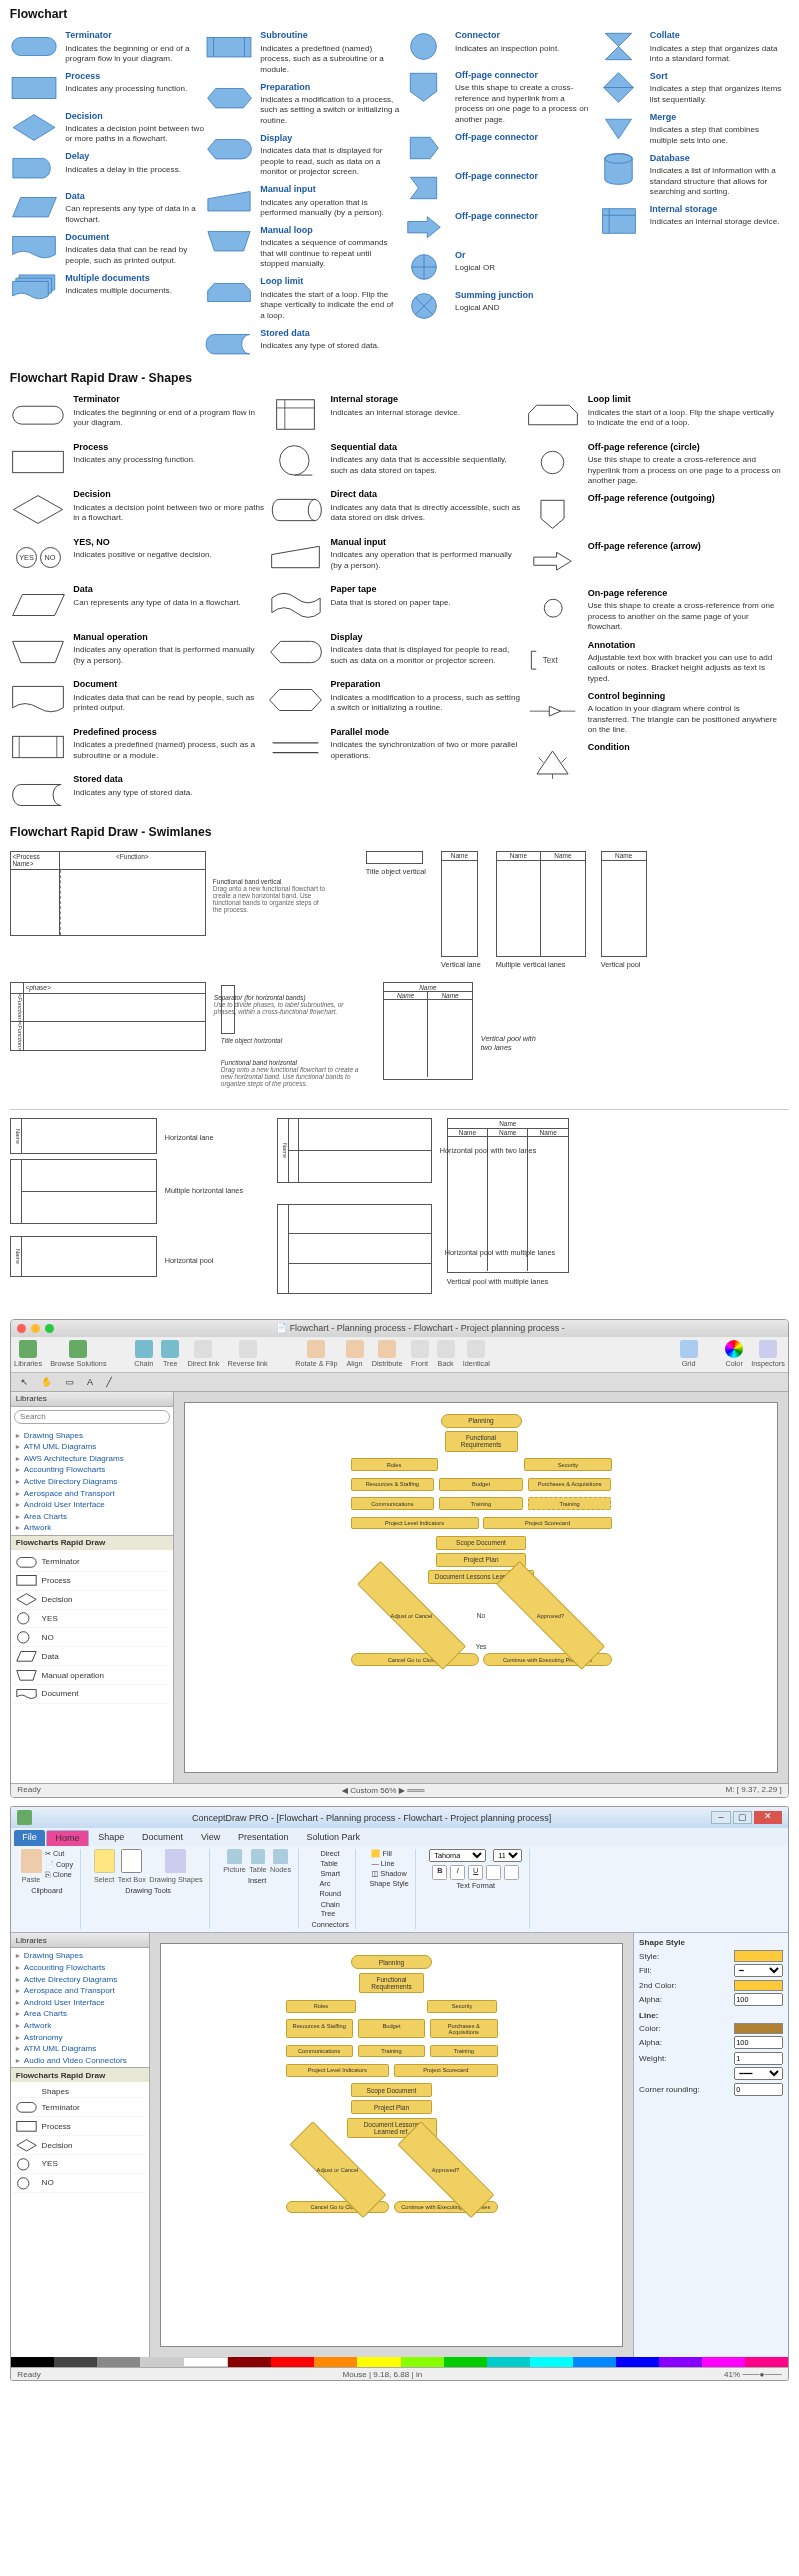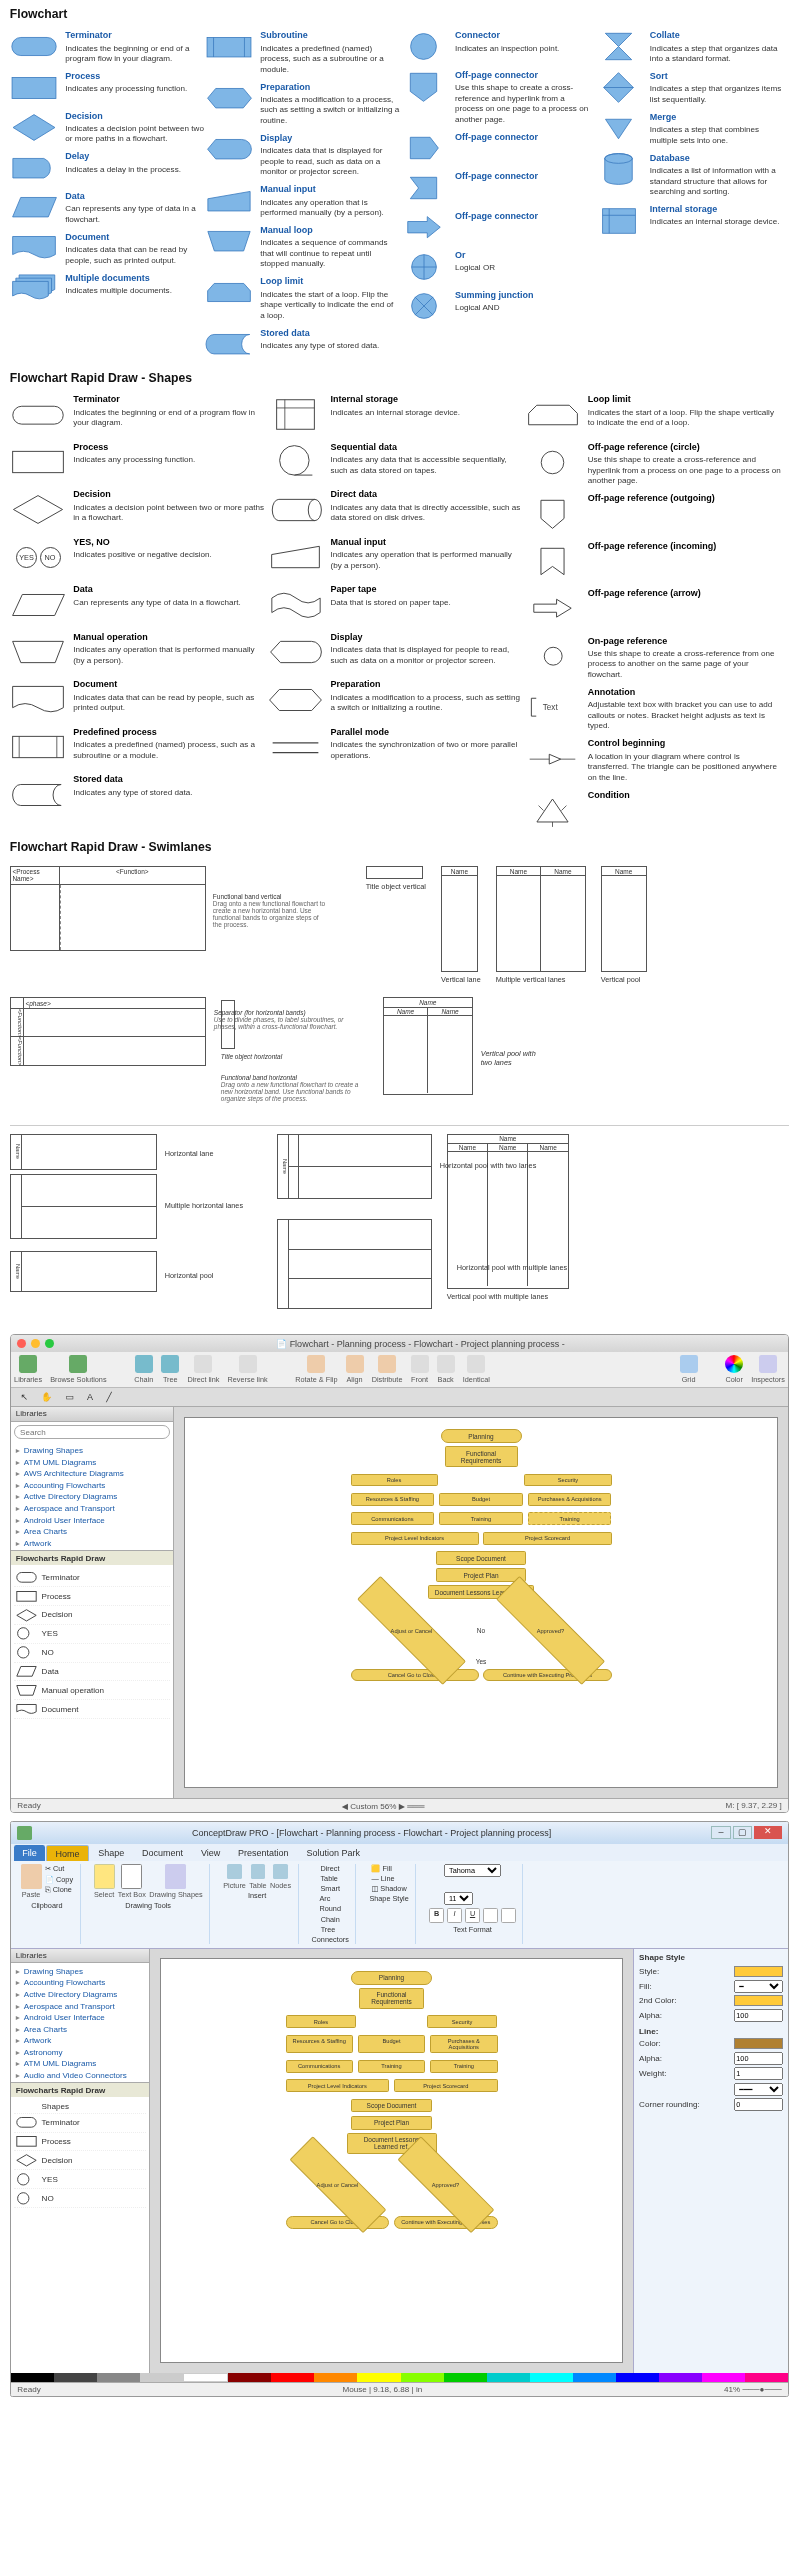--- a/index.html
+++ b/index.html
@@ -52,21 +52,21 @@
 .node{background:#f0d060;border:0.8px solid #c0a030;font-size:6.5px;text-align:center;padding:2.4px 4.1px;margin:3.3px auto;border-radius:1.6px;}
 .node.decision{width:49px;height:33px;transform:rotate(45deg);display:flex;align-items:center;justify-content:center;margin:11.4px auto;}
 .node.decision span{transform:rotate(-45deg);font-size:5.7px;}
 .node.term{border-radius:9.8px;width:81px;}
 .row3{display:flex;gap:4.9px;justify-content:center;}
 .row3 .node{flex:1;font-size:5.7px;}
 .statusbar{background:#efefef;border-top:0.8px solid #aaa;padding:1.6px 6.5px;font-size:8.1px;color:#555;display:flex;justify-content:space-between;}
 
 .ribbon-tabs{background:#e8f0fa;display:flex;gap:1.6px;padding:1.6px 3.3px 0;font-size:9px;}
 .ribbon-tabs span{padding:2.4px 8.1px;border-radius:2.4px 2.4px 0 0;}
-.ribbon-tabs span.active{background:#eab308;border:0.8px solid #9bb8d9;border-bottom:none;}
+.ribbon-tabs span.active{background:#ec4899;border:0.8px solid #9bb8d9;border-bottom:none;}
 .ribbon{background:#eef4fb;border-bottom:0.8px solid #aac;padding:3.3px;display:flex;gap:6.5px;}
 .ribbon-group{border-right:0.8px solid #c5dbf2;padding:0 6.5px;display:flex;flex-direction:column;align-items:center;font-size:7.3px;gap:1.6px;}
 .ribbon-group .icons{display:flex;gap:3.3px;flex-wrap:wrap;}
 .ribbon-group .ric{width:14.7px;height:14.7px;border-radius:1.6px;}
 .right-panel{width:155px;background:#eef4fb;border-left:0.8px solid #aac;font-size:8.1px;padding:4.9px;}
 .right-panel .phead2{font-weight:bold;margin-bottom:3.3px;}
 .prop-row{display:flex;justify-content:space-between;align-items:center;margin:2.4px 0;}
 .prop-row .sw{width:49px;height:11.4px;border:0.8px solid #888;background:#ffca3a;}
 .prop-row select,.prop-row input{font-size:7.3px;width:49px;}
 .win-body{display:flex;height:424px;background:#d8d8d8;}
@@ -484,30 +484,20 @@
           <svg width="33" height="33" viewBox="0 0 40 40">
             <polygon class="outline" points="6,4 34,4 34,26 20,38 6,26"></polygon>
           </svg>
         </div>
         <div class="desc">
           <strong>Off-page reference (outgoing)</strong>
         </div>
       </div>
     <div class="shape-row">
         <div class="icon-cell">
-          <svg width="33" height="33" viewBox="0 0 40 40">
-            <polygon class="outline" points="6,4 34,4 34,36 20,26 6,36"></polygon>
-          </svg>
-        </div>
-        <div class="desc">
-          <strong>Off-page reference (incoming)</strong>
-        </div>
-      </div>
-    <div class="shape-row">
-        <div class="icon-cell">
           <svg width="41" height="24.4" viewBox="0 0 50 30">
             <polygon class="outline" points="2,10 30,10 30,4 48,15 30,26 30,20 2,20"></polygon>
           </svg>
         </div>
         <div class="desc">
           <strong>Off-page reference (arrow)</strong>
         </div>
       </div>
     <div class="shape-row">
         <div class="icon-cell">
@@ -682,21 +672,21 @@
     </div>
     <div class="swim-label" style="position:relative;left:163px;top:-41px;">Horizontal pool with two lanes</div>
     <div class="swim-box" style="width:155px;height:90px;display:flex;margin-top:8.1px;">
       <div style="width:11.4px;border-right:0.8px solid #555;"></div>
       <div style="flex:1;display:flex;flex-direction:column;">
         <div style="flex:1;border-bottom:0.8px solid #555;"></div>
         <div style="flex:1;border-bottom:0.8px solid #555;"></div>
         <div style="flex:1;"></div>
       </div>
     </div>
-    <div class="swim-label" style="position:relative;left:180px;top:-49px;">Horizontal pool with multiple lanes</div>
+    <div class="swim-label" style="position:relative;left:168px;top:-49px;">Horizontal pool with multiple lanes</div>
   </div>
   <div class="swim-item">
     <div class="swim-box" style="width:122px;height:155px;">
       <div style="border-bottom:0.8px solid #555;text-align:center;font-size:6.5px;padding:0.8px;">Name</div>
       <div style="display:flex;height:142px;">
         <div style="flex:1;border-right:0.8px solid #555;">
               <div style="border-bottom:0.8px solid #555;text-align:center;font-size:6.5px;">Name</div>
             </div>
         <div style="flex:1;border-right:0.8px solid #555;">
               <div style="border-bottom:0.8px solid #555;text-align:center;font-size:6.5px;">Name</div>
@@ -998,21 +988,21 @@
     </div>
     <div class="ribbon-group">
       <div style="display:flex;flex-direction:column;gap:0.8px;font-size:7.3px;">
         <span>🟨 <span>Fill</span></span>
         <span>― <span>Line</span></span>
         <span>◫ <span>Shadow</span></span>
       </div>
       <span>Shape Style</span>
     </div>
     <div class="ribbon-group">
-      <div style="display:flex;gap:15px;flex-direction:column;">
+      <div style="display:flex;gap:7px;">
         <select style="font-size:7.3px;width:57px;"><option>Tahoma</option></select>
         <select style="font-size:7.3px;width:29px;"><option>11</option></select>
       </div>
       <div class="icons" style="margin-top:1.6px;">
         <span class="ric" style="background:#fff;border:0.8px solid #aaa;text-align:center;font-weight:bold;">B</span>
         <span class="ric" style="background:#fff;border:0.8px solid #aaa;text-align:center;font-style:italic;">I</span>
         <span class="ric" style="background:#fff;border:0.8px solid #aaa;text-align:center;text-decoration:underline;">U</span>
         <span class="ric" style="background:#fff;border:0.8px solid #aaa;"></span>
         <span class="ric" style="background:#fff;border:0.8px solid #aaa;"></span>
       </div>

